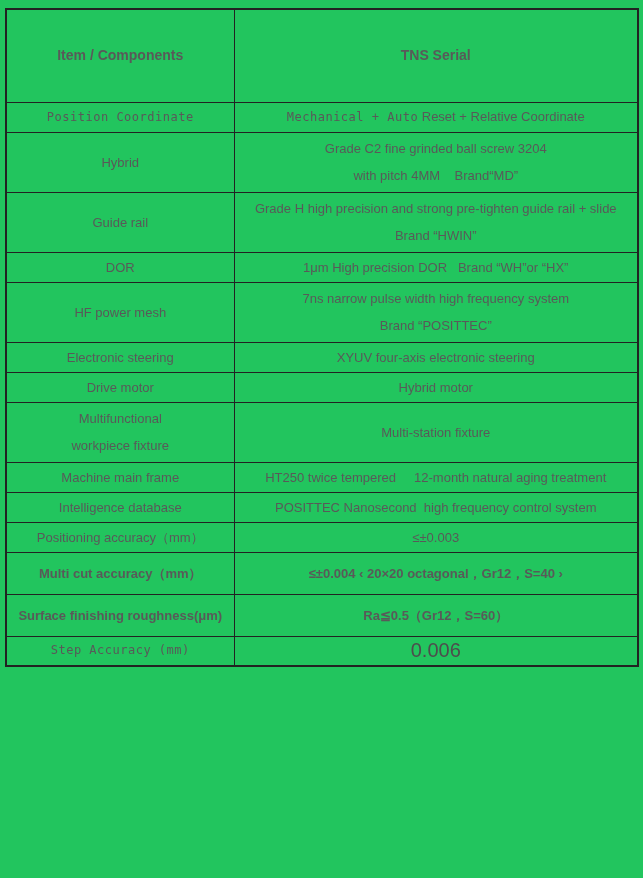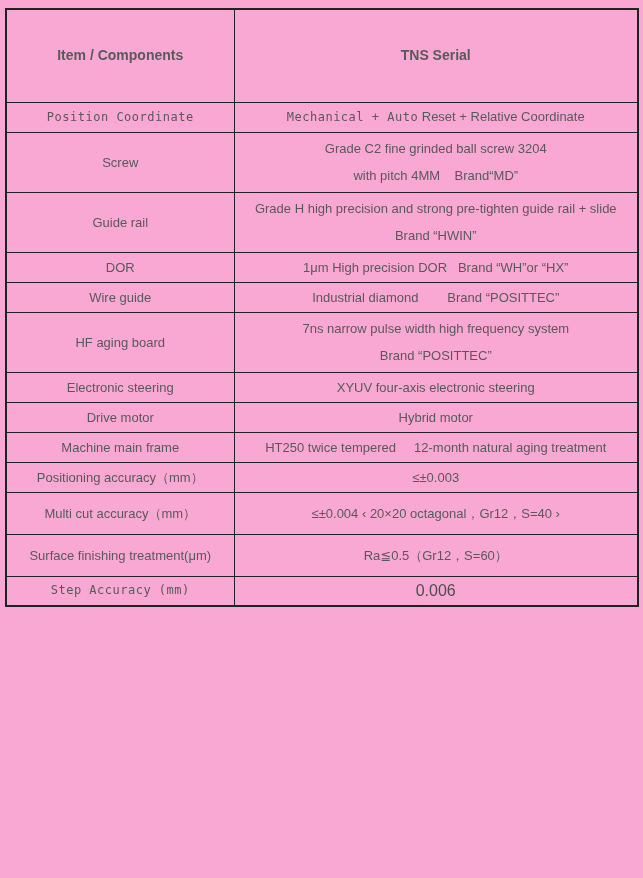--- a/index.html
+++ b/index.html
@@ -4,21 +4,21 @@
 <style>
   html,body{
     margin:0;
     padding:0;
     background:#ffffff;
     width:643px;
   }
   .sheet{
     width:643px;
     height:878px;
-    background:#f9a8d4;
+    background:#22c55e;
     box-sizing:border-box;
     padding-top:8px;
   }
   table.spec{
     border-collapse:collapse;
     table-layout:fixed;
     width:632px;
     margin:0 auto;
     border:2px solid #222222;
   }
@@ -37,29 +37,29 @@
     overflow:hidden;
   }
   th{
     font-weight:bold;
     font-size:14px;
     color:#595959;
   }
   tr{height:30px;}
   tr.rh95{height:93px;}
   tr.rh60{height:60px;}
-  tr.rh43{height:42px;}
+  tr.rh43{height:42px;font-weight:bold;}
   .mono{
     font-family:"DejaVu Sans Mono",monospace;
     font-size:12px;
     letter-spacing:0.5px;
     margin-top:44px;
   }
   .big{
-    font-size:16px;
+    font-size:20px;
     color:#4d4d4d;
   }
 </style>
 </head>
 <body>
 
 <div class="sheet">
   <table class="spec">
     <colgroup>
         <col class="c-item">
@@ -70,64 +70,69 @@
         <th>Item / Components</th>
         <th>TNS Serial</th>
       </tr>
     </thead>
     <tbody>
       <tr>
         <td class="mono">Position Coordinate</td>
         <td><span class="mono">Mechanical + Auto</span><span> Reset + Relative Coordinate</span></td>
       </tr>
       <tr class="rh60">
-        <td>Screw</td>
+        <td>Hybrid</td>
         <td>Grade C2 fine grinded ball screw 3204
 with pitch 4MM    Brand“MD”</td>
       </tr>
       <tr class="rh60">
         <td>Guide rail</td>
         <td>Grade H high precision and strong pre-tighten guide rail + slide
 Brand “HWIN”</td>
       </tr>
       <tr>
         <td>DOR</td>
         <td>1μm High precision DOR   Brand “WH”or “HX”</td>
       </tr>
-      <tr>
-        <td>Wire guide</td>
-        <td>Industrial diamond        Brand “POSITTEC”</td>
-      </tr>
       <tr class="rh60">
-        <td>HF aging board</td>
+        <td>HF power mesh</td>
         <td>7ns narrow pulse width high frequency system
 Brand “POSITTEC”</td>
       </tr>
       <tr>
         <td>Electronic steering</td>
         <td>XYUV four-axis electronic steering</td>
       </tr>
       <tr>
         <td>Drive motor</td>
         <td>Hybrid motor</td>
       </tr>
+      <tr class="rh60">
+        <td>Multifunctional
+workpiece fixture</td>
+        <td>Multi-station fixture</td>
+      </tr>
       <tr>
         <td>Machine main frame</td>
         <td>HT250 twice tempered     12-month natural aging treatment</td>
+      </tr>
+      <tr>
+        <td>Intelligence database</td>
+        <td>POSITTEC Nanosecond  high frequency control system</td>
       </tr>
       <tr>
         <td>Positioning accuracy（mm）</td>
         <td>≤±0.003</td>
       </tr>
       <tr class="rh43">
         <td>Multi cut accuracy（mm）</td>
         <td>≤±0.004 ‹ 20×20 octagonal，Gr12，S=40 ›</td>
       </tr>
       <tr class="rh43">
-        <td>Surface finishing treatment(μm)</td>
+        <td>Surface finishing roughness(μm)</td>
         <td>Ra≦0.5（Gr12，S=60）</td>
       </tr>
       <tr>
         <td class="mono">Step Accuracy (mm)</td>
         <td class="big">0.006</td>
       </tr>
     </tbody>
   </table>
 </div>
 

